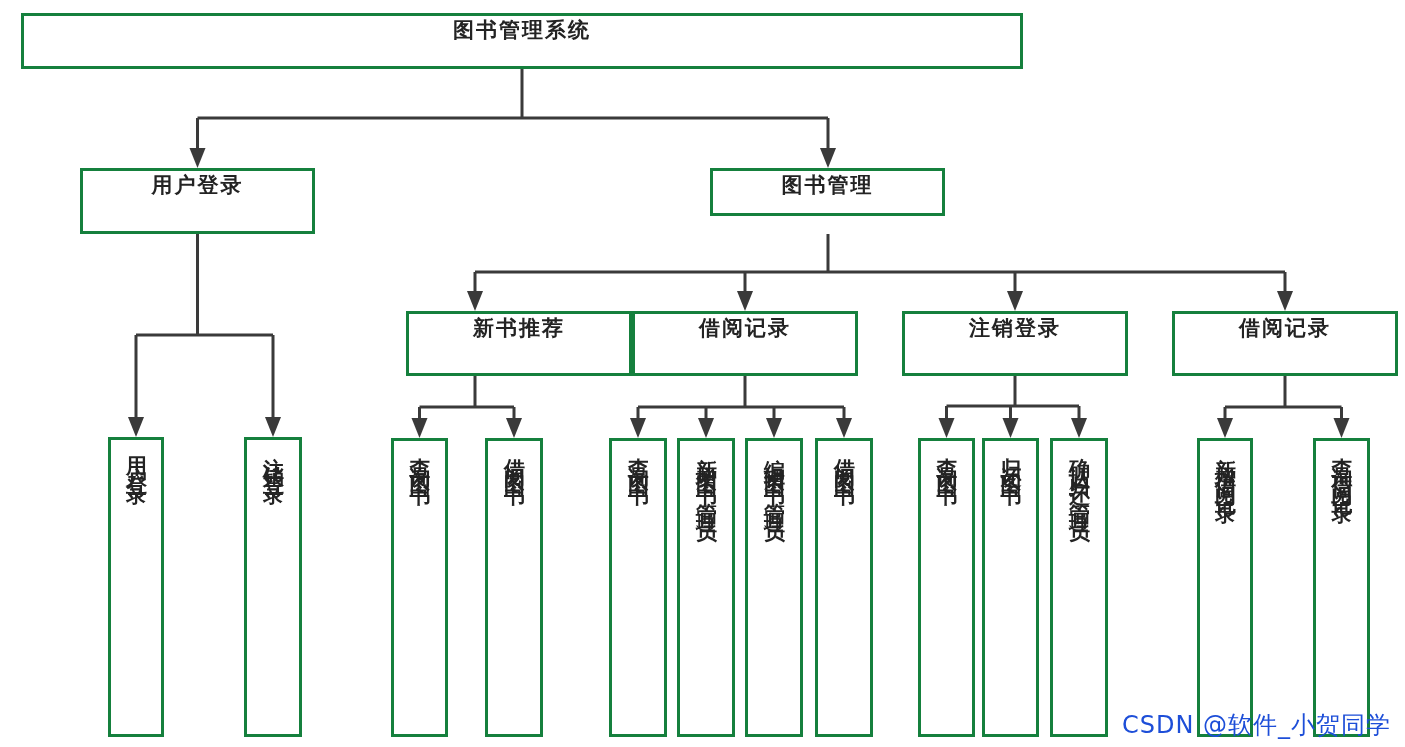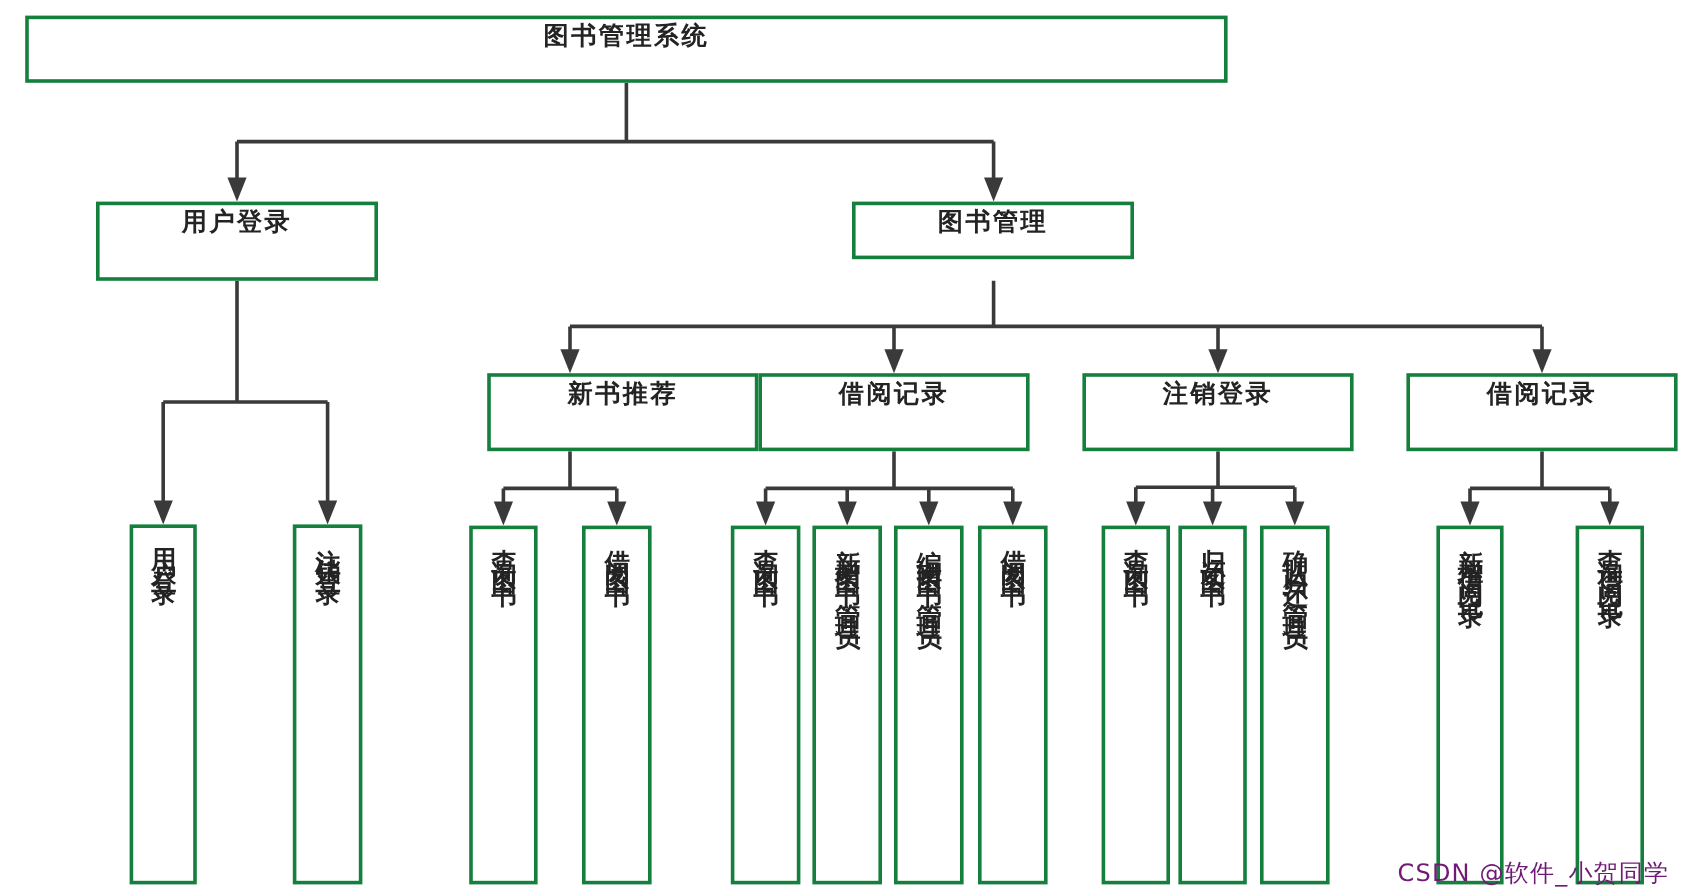--- a/index.html
+++ b/index.html
@@ -39,22 +39,22 @@
     writing-mode: vertical-rl;
     text-orientation: mixed;
     letter-spacing: 9px;
     font-size: 21px;
     line-height: 1;
   }
   .watermark {
     position: absolute;
     right: 14px;
     bottom: 6px;
-    font-size: 20px;
-    color: #701a75;
+    font-size: 24px;
+    color: #1d4ed8;
     letter-spacing: 1px;
     z-index: 3;
   }
 </style>
 </head>
 <body>
 
 <div class="canvas">
 
   <svg class="connectors" viewBox="0 0 1405 747" xmlns="http://www.w3.org/2000/svg">

